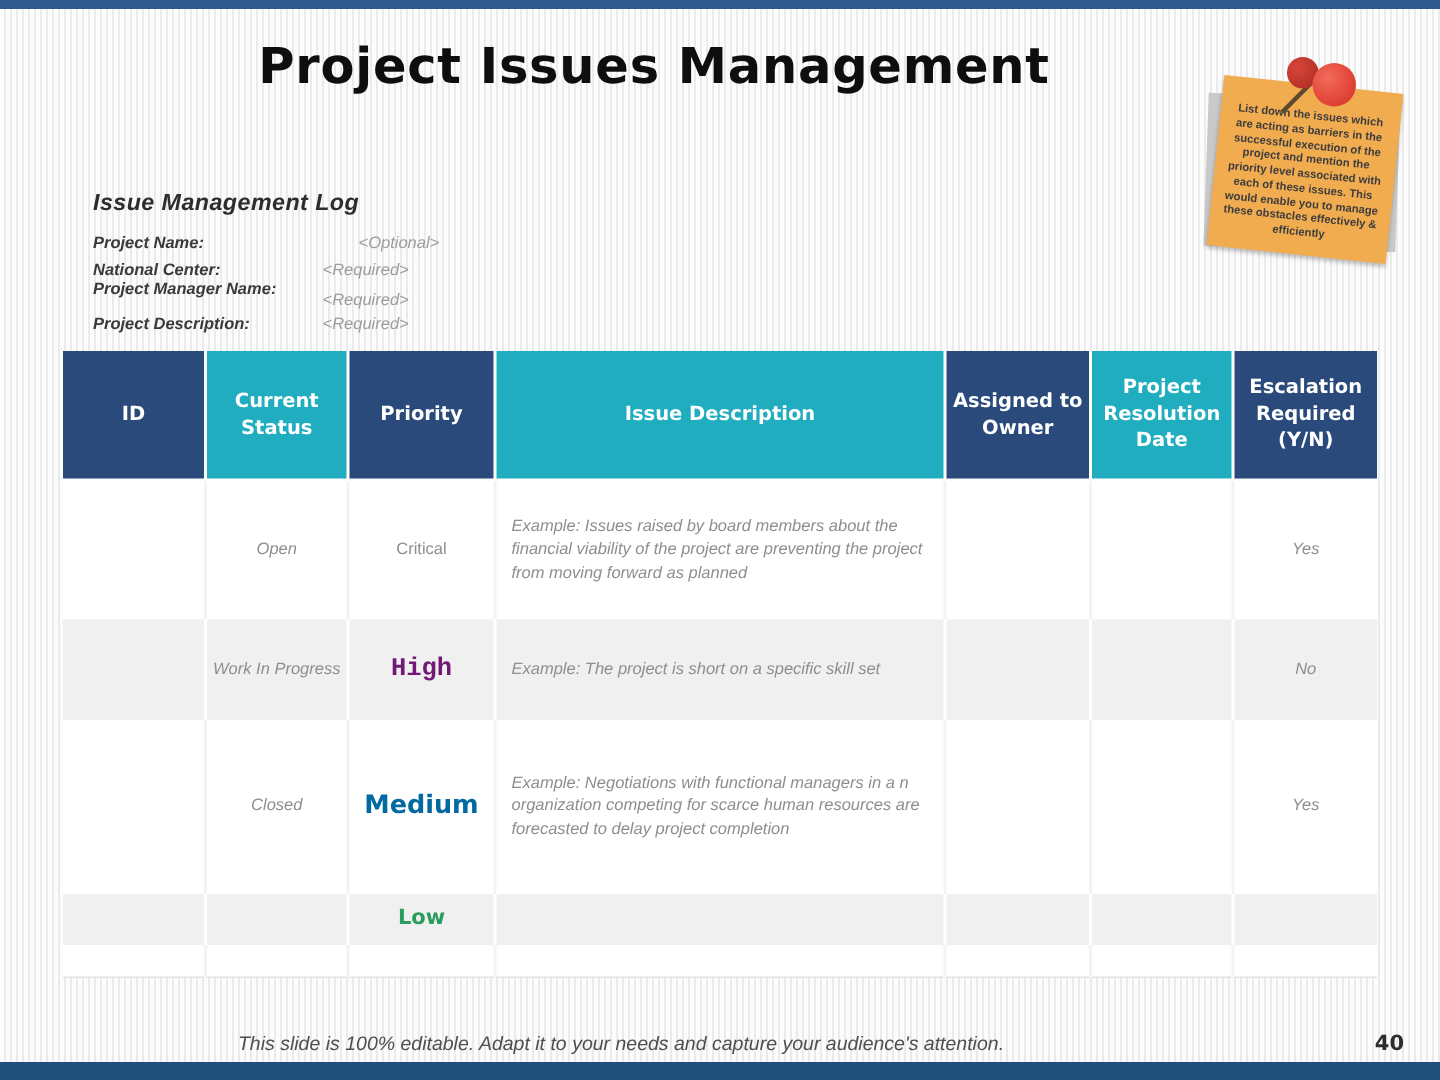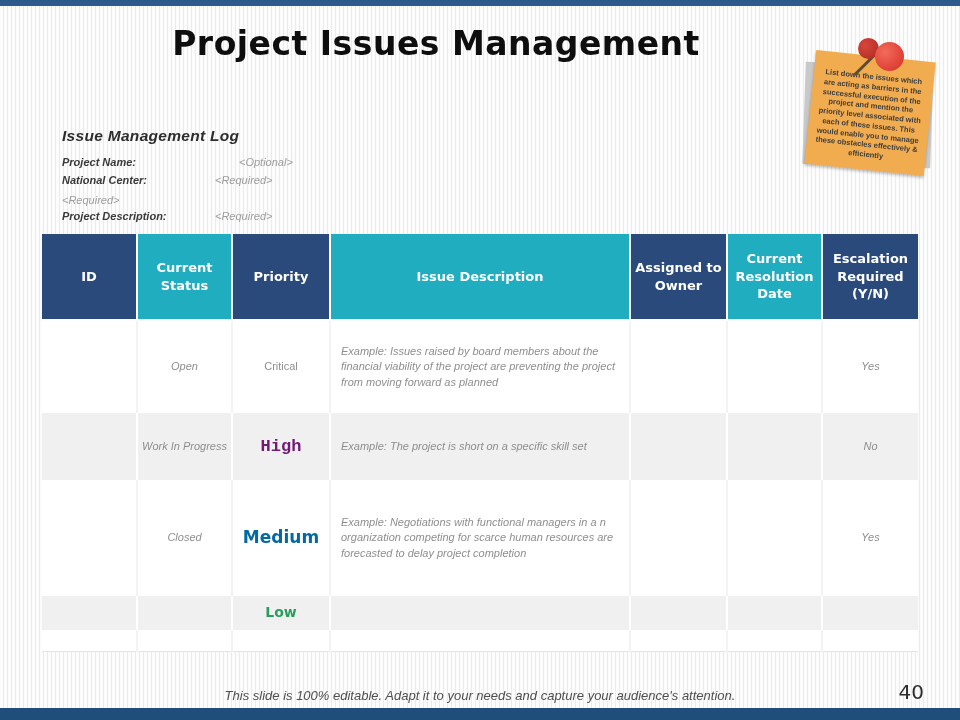--- a/index.html
+++ b/index.html
@@ -96,26 +96,26 @@
   .issues-table tr.r4 td { height: 34px; }
   .issues-table tr.r5 td { height: 21px; border-bottom: 1px solid #e3e3e3; }
 
   td.p-critical { font-style: normal; color: #8e8e8e; }
   td.p-high   { font-style: normal; font-weight: bold; font-size: 17px; color: #701a75; font-family: Liberation Mono, monospace; }
   td.p-medium { font-style: normal; font-weight: bold; font-size: 17px; color: #0369a1; font-family: "DejaVu Sans", sans-serif; }
   td.p-low    { font-style: normal; font-weight: bold; font-size: 14px; color: #2a9d5c; font-family: "DejaVu Sans", sans-serif; }
 
   
   .footer-text {
-    position: absolute; left: 0; bottom: 17px; width: 960px; text-align: center;
+    position: absolute; left: 0; bottom: 17px; width: 828px; text-align: center;
     font-size: 13px; font-style: italic; color: #4f4f4f;
   }
   .page-number {
-    position: absolute; right: 36px; bottom: 16px;
-    font-size: 20px; font-weight: normal; color: #2d2d2d;
+    position: absolute; right: 24px; bottom: 16px;
+    font-size: 14px; font-weight: bold; color: #2d2d2d;
     font-family: "DejaVu Sans", sans-serif;
   }
 </style>
 </head>
 <body>
 
 <div class="slide">
 
   <div class="top-bar"></div>
 
@@ -133,20 +133,21 @@
 
   <div class="field-row fr1">
     <div class="field-label">Project Name:</div>
     <div class="field-value">&lt;Optional&gt;</div>
   </div>
   <div class="field-row fr2">
     <div class="field-label">National Center:</div>
     <div class="field-value">&lt;Required&gt;</div>
   </div>
   <div class="field-row fr3">
+    <div class="field-label">Project Manager Name:</div>
     <div class="field-value">&lt;Required&gt;</div>
   </div>
   <div class="field-row fr4">
     <div class="field-label">Project Description:</div>
     <div class="field-value">&lt;Required&gt;</div>
   </div>
 
   <table class="issues-table">
     <colgroup>
       <col style="width:95px">
@@ -157,21 +158,21 @@
         <col style="width:95px">
         <col style="width:96px">
     </colgroup>
     <thead>
       <tr>
         <th class="navy">ID</th>
         <th class="teal">Current Status</th>
         <th class="navy">Priority</th>
         <th class="teal">Issue  Description</th>
         <th class="navy">Assigned to Owner</th>
-        <th class="teal">Current Resolution Date</th>
+        <th class="teal">Project Resolution Date</th>
         <th class="navy">Escalation Required (Y/N)</th>
       </tr>
     </thead>
     <tbody>
       <tr class="white r1">
         <td></td>
         <td>Open</td>
         <td class="p-critical">Critical</td>
         <td class="desc">Example: Issues raised by board members about the financial viability of the project are preventing the project from moving forward as planned</td>
         <td></td>

